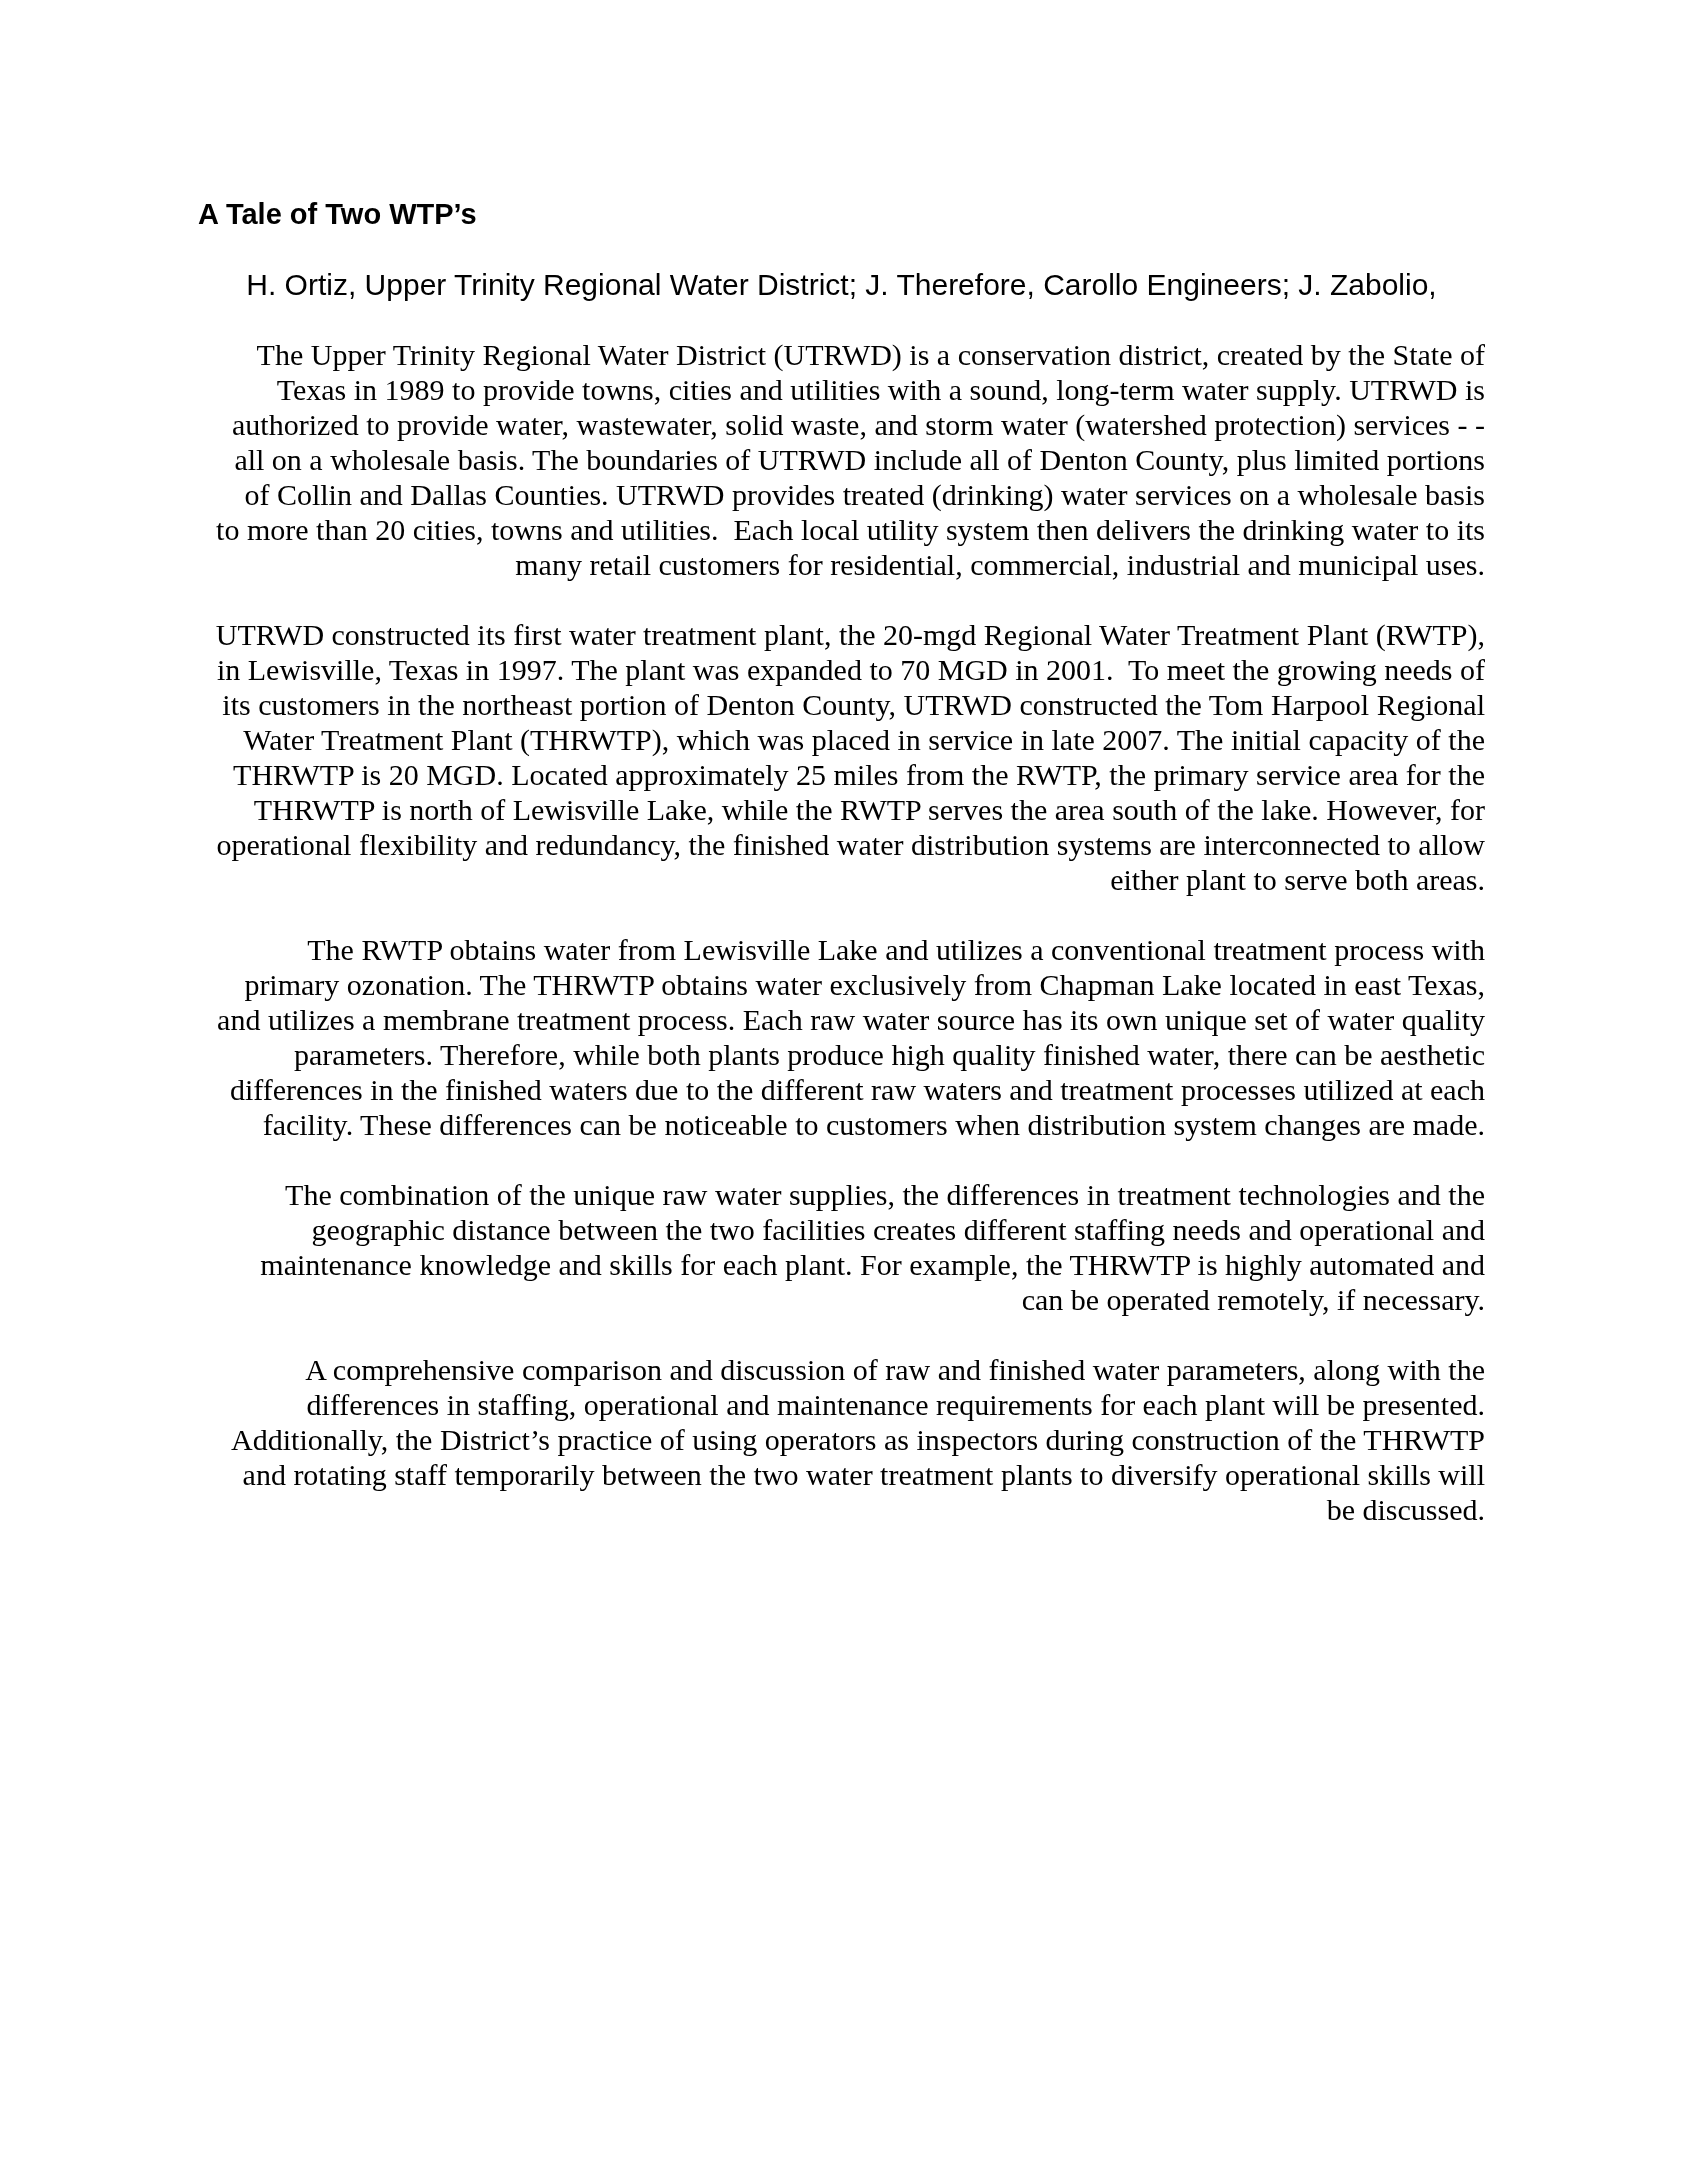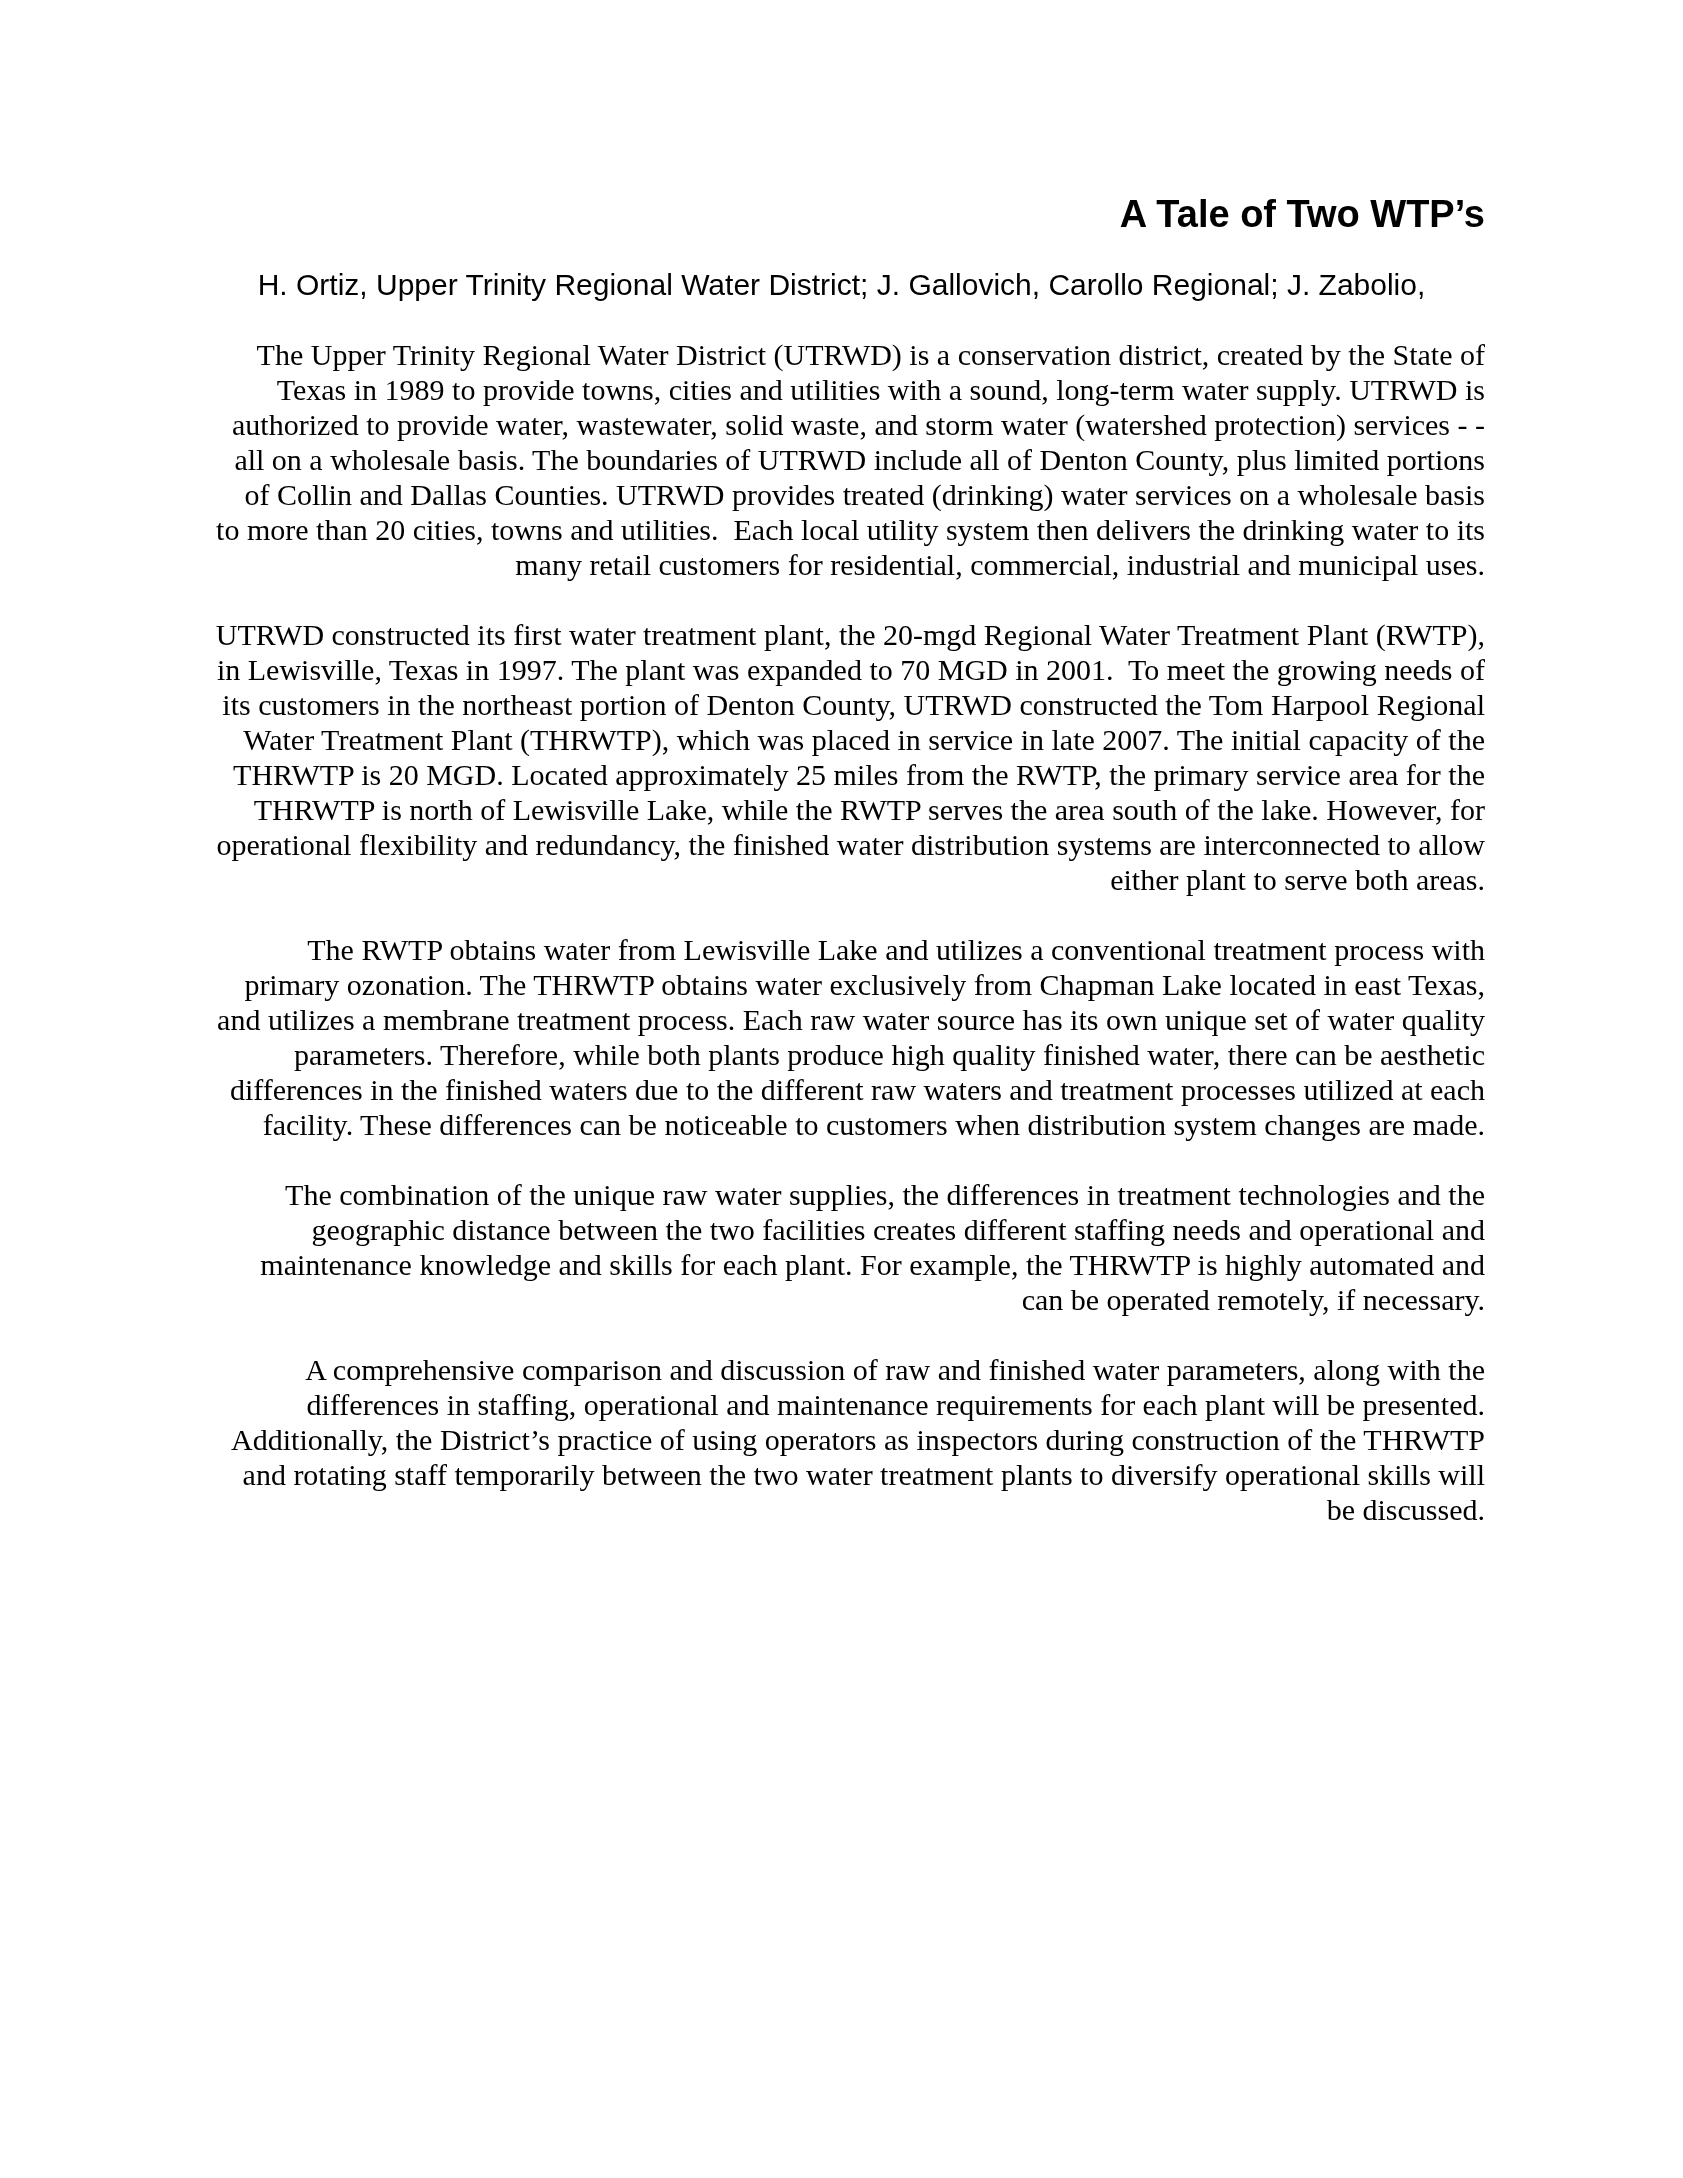--- a/index.html
+++ b/index.html
@@ -21,44 +21,44 @@
     box-sizing: border-box;
     width: 1683px;
     padding: 197px 198px 0 198px;
     font-family: "Liberation Sans", sans-serif;
     font-size: 30px;
     line-height: 35px;
     color: #000000;
   }
   .doc-title {
     margin: 0 0 35px 0;
-    font-size: 38px;
+    font-size: 29px;
     font-weight: bold;
-    text-align: right;
+    text-align: left;
   }
   .authors {
     margin: 0 0 35px 0;
     text-align: center;
   }
   .para {
     margin: 0 0 35px 16px;
     text-align: right;
     white-space: pre-wrap;
     font-family: Liberation Serif, serif;
   }
 </style>
 </head>
 <body>
 
 <div class="page">
   <div class="content">
     <h1 class="doc-title">A Tale of Two WTP’s</h1>
 
     <div class="authors">
-      <div>H. Ortiz, Upper Trinity Regional Water District; J. Gallovich, Carollo Regional; J. Zabolio,</div>
+      <div>H. Ortiz, Upper Trinity Regional Water District; J. Therefore, Carollo Engineers; J. Zabolio,</div>
     </div>
 
     <p class="para">The Upper Trinity Regional Water District (UTRWD) is a conservation district, created by the State of Texas in 1989 to provide towns, cities and utilities with a sound, long-term water supply. UTRWD is authorized to provide water, wastewater, solid waste, and storm water (watershed protection) services - - all on a wholesale basis. The boundaries of UTRWD include all of Denton County, plus limited portions of Collin and Dallas Counties. UTRWD provides treated (drinking) water services on a wholesale basis to more than 20 cities, towns and utilities.  Each local utility system then delivers the drinking water to its many retail customers for residential, commercial, industrial and municipal uses.</p>
 
     <p class="para">UTRWD constructed its first water treatment plant, the 20-mgd Regional Water Treatment Plant (RWTP), in Lewisville, Texas in 1997. The plant was expanded to 70 MGD in 2001.  To meet the growing needs of its customers in the northeast portion of Denton County, UTRWD constructed the Tom Harpool Regional Water Treatment Plant (THRWTP), which was placed in service in late 2007. The initial capacity of the THRWTP is 20 MGD. Located approximately 25 miles from the RWTP, the primary service area for the THRWTP is north of Lewisville Lake, while the RWTP serves the area south of the lake. However, for operational flexibility and redundancy, the finished water distribution systems are interconnected to allow either plant to serve both areas.</p>
 
     <p class="para">The RWTP obtains water from Lewisville Lake and utilizes a conventional treatment process with primary ozonation. The THRWTP obtains water exclusively from Chapman Lake located in east Texas, and utilizes a membrane treatment process. Each raw water source has its own unique set of water quality parameters. Therefore, while both plants produce high quality finished water, there can be aesthetic differences in the finished waters due to the different raw waters and treatment processes utilized at each facility. These differences can be noticeable to customers when distribution system changes are made.</p>
 
     <p class="para">The combination of the unique raw water supplies, the differences in treatment technologies and the geographic distance between the two facilities creates different staffing needs and operational and maintenance knowledge and skills for each plant. For example, the THRWTP is highly automated and can be operated remotely, if necessary.</p>
 

